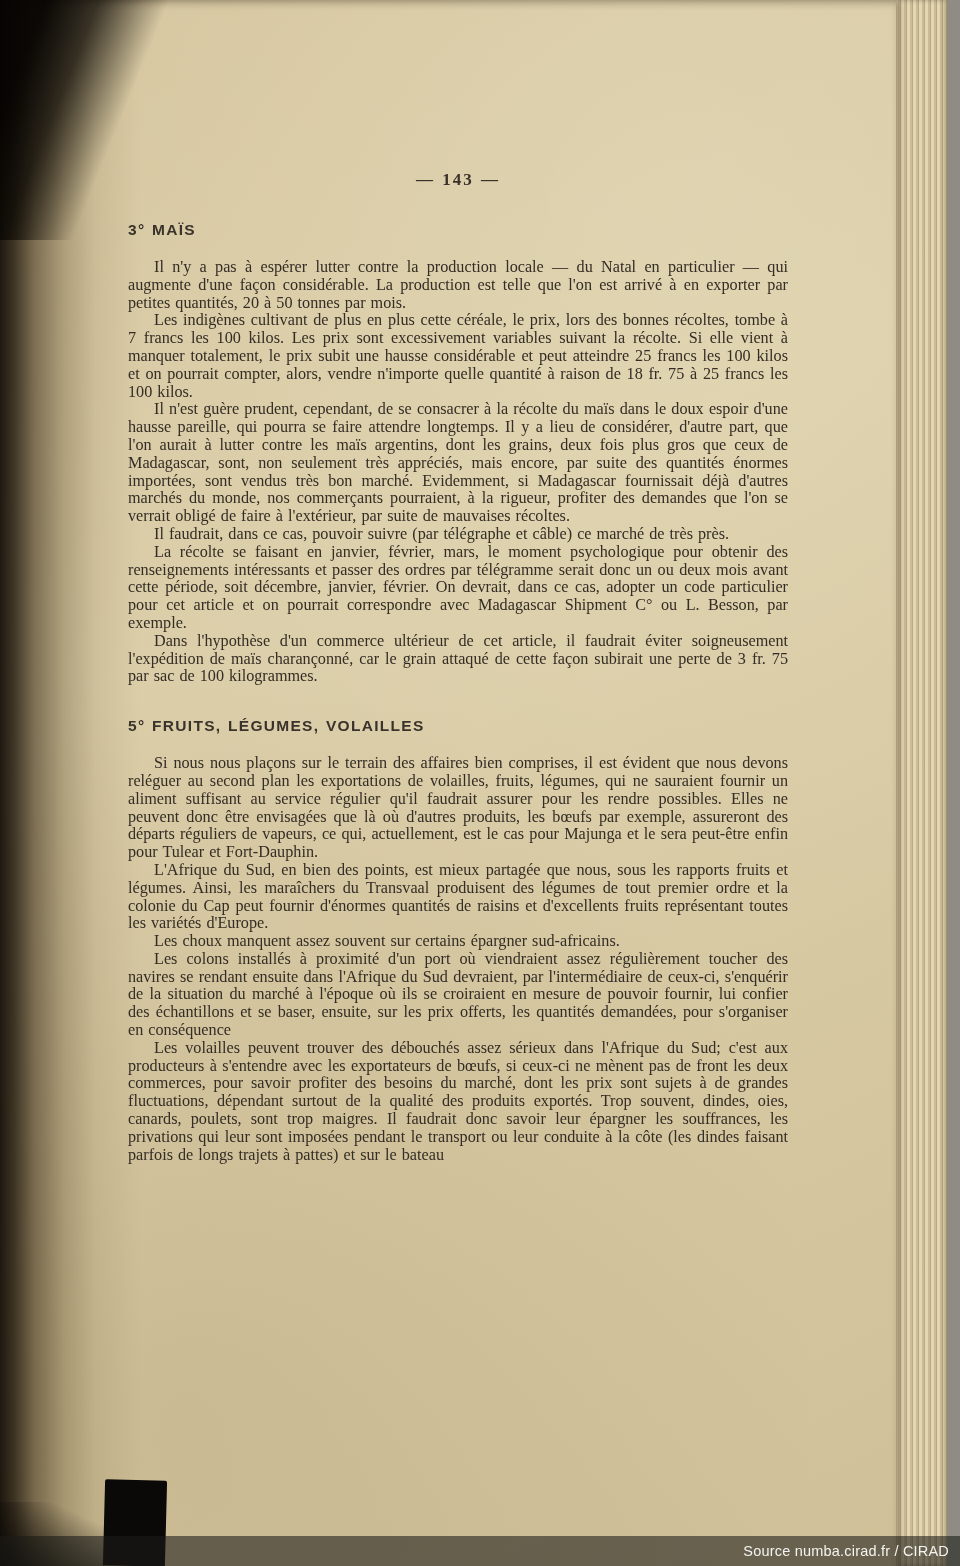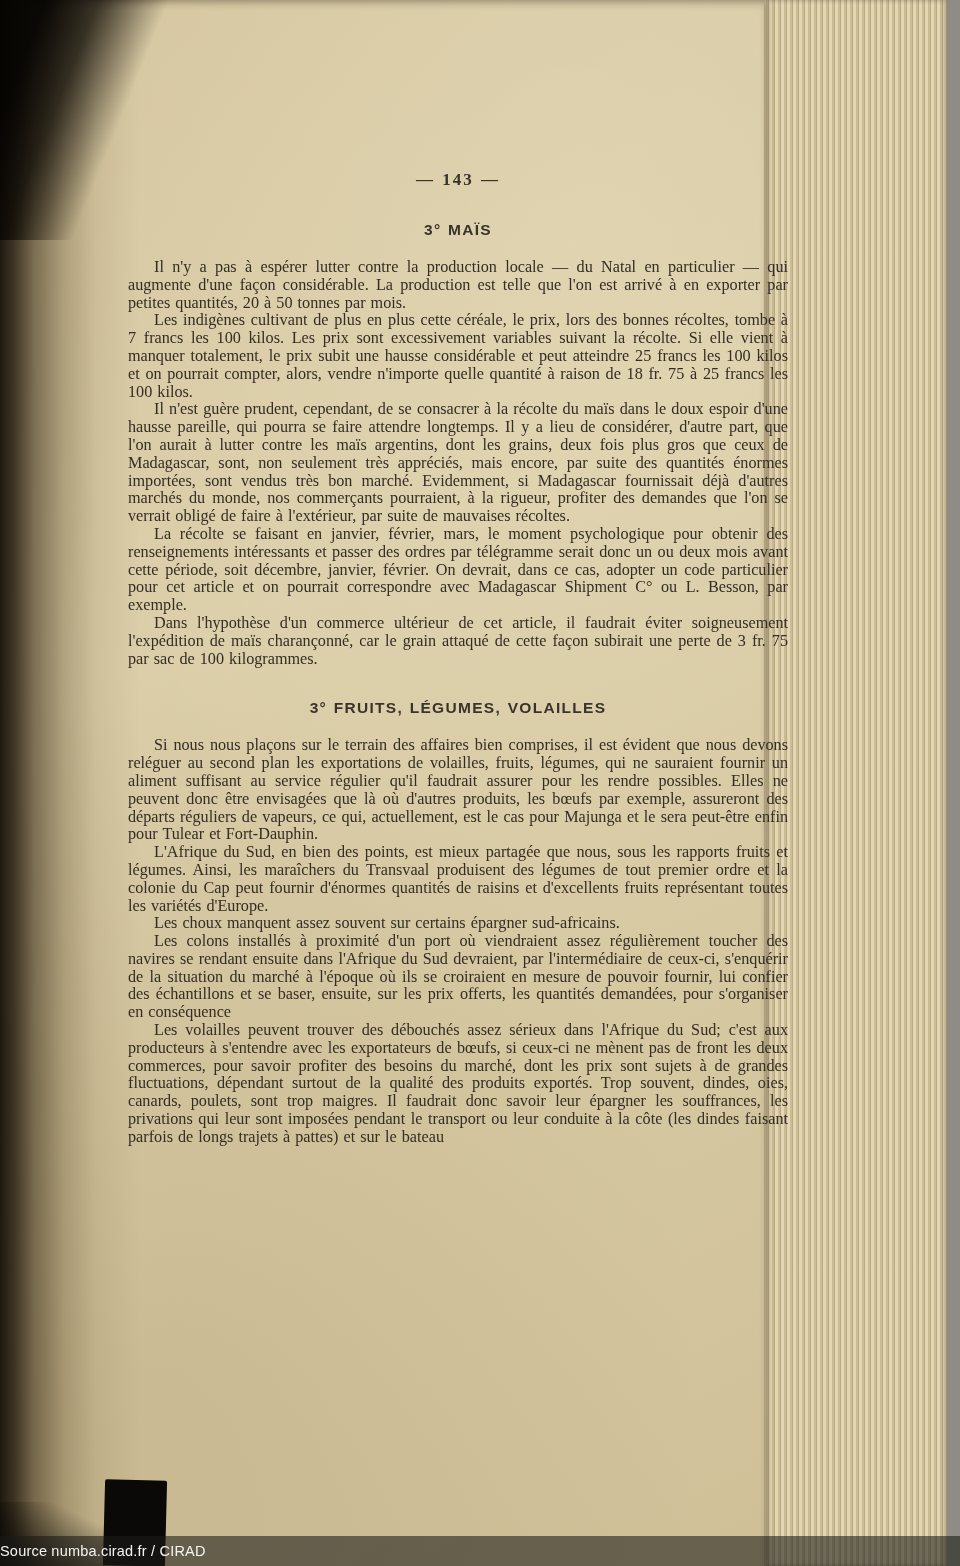--- a/index.html
+++ b/index.html
@@ -18,21 +18,21 @@
       repeating-linear-gradient(to right,
         rgba(120,100,60,0.30) 0 1px,
         rgba(238,227,198,0.55) 1px 4px,
         rgba(190,172,130,0.40) 4px 6px),
       #d6c7a0;
     box-shadow: inset -3px 0 5px rgba(0,0,0,0.3);
   }
 
   
   .page-main {
-    position:absolute; left:0; top:0; width:764px; height:1566px;
+    position:absolute; left:0; top:0; width:896px; height:1566px;
     background:
       radial-gradient(130% 90% at 75% 15%, rgba(255,248,225,0.18) 0%, rgba(255,248,225,0) 55%),
       radial-gradient(120% 80% at 20% 90%, rgba(100,75,35,0.10) 0%, rgba(100,75,35,0) 60%),
       linear-gradient(155deg, #d5c69f 0%, #dbcea9 38%, #d6c8a1 68%, #cfc098 100%);
     box-shadow: 3px 0 7px rgba(60,45,20,0.45),
                 inset 0 6px 10px -5px rgba(30,20,8,0.45);
   }
 
   
   .gutter {
@@ -69,33 +69,32 @@
     position:absolute; left:128px; top:170px; width:660px;
     color:#342d25;
     font-size:16.2px; line-height:17.8px;
     text-align:justify; word-spacing:1px;
   }
   .page-number {
     text-align:center; font-weight:bold; font-size:17px; line-height:20px;
     letter-spacing:2px; color:#3a332b;
   }
   .section-heading {
-    text-align:center;
     font-family:"Liberation Sans", sans-serif;
     font-weight:700; font-size:15.5px; line-height:19px;
     letter-spacing:1.3px; color:#3a332b;
     margin-top:30px; margin-bottom:20px;
   }
   .content p { text-indent:26px; margin:0; }
 
   
   .footer-bar {
     position:absolute; left:0; right:0; bottom:0; height:30px;
     background:rgba(28,27,24,0.58);
-    display:flex; align-items:center; 
+    display:flex; align-items:center; justify-content:flex-end;
     padding-right:11px;
     font-family:"Liberation Sans", sans-serif;
     font-size:14.5px; color:#f4f3f0; letter-spacing:0.2px;
   }
 </style>
 </head>
 <body>
 
 <div class="scene">
 
@@ -106,24 +105,25 @@
     <div class="corner-tl"></div>
     <div class="corner-bl"></div>
 
     <div class="content">
       <div class="page-number">— 143 —</div>
 
       <h2 class="section-heading">3° MAÏS</h2>
       <p>Il n'y a pas à espérer lutter contre la production locale — du Natal en particulier — qui augmente d'une façon considérable. La production est telle que l'on est arrivé à en exporter par petites quantités, 20 à 50 tonnes par mois.</p>
       <p>Les indigènes cultivant de plus en plus cette céréale, le prix, lors des bonnes récoltes, tombe à 7 francs les 100 kilos. Les prix sont excessivement variables suivant la récolte. Si elle vient à manquer totalement, le prix subit une hausse considérable et peut atteindre 25 francs les 100 kilos et on pourrait compter, alors, vendre n'importe quelle quantité à raison de 18 fr. 75 à 25 francs les 100 kilos.</p>
       <p>Il n'est guère prudent, cependant, de se consacrer à la récolte du maïs dans le doux espoir d'une hausse pareille, qui pourra se faire attendre longtemps. Il y a lieu de considérer, d'autre part, que l'on aurait à lutter contre les maïs argentins, dont les grains, deux fois plus gros que ceux de Madagascar, sont, non seulement très appréciés, mais encore, par suite des quantités énormes importées, sont vendus très bon marché. Evidemment, si Madagascar fournissait déjà d'autres marchés du monde, nos commerçants pourraient, à la rigueur, profiter des demandes que l'on se verrait obligé de faire à l'extérieur, par suite de mauvaises récoltes.</p>
+      <p>Il faudrait, dans ce cas, pouvoir suivre (par télégraphe et câble) ce marché de très près.</p>
       <p>La récolte se faisant en janvier, février, mars, le moment psychologique pour obtenir des renseignements intéressants et passer des ordres par télégramme serait donc un ou deux mois avant cette période, soit décembre, janvier, février. On devrait, dans ce cas, adopter un code particulier pour cet article et on pourrait correspondre avec Madagascar Shipment C° ou L. Besson, par exemple.</p>
       <p>Dans l'hypothèse d'un commerce ultérieur de cet article, il faudrait éviter soigneusement l'expédition de maïs charançonné, car le grain attaqué de cette façon subirait une perte de 3 fr. 75 par sac de 100 kilogrammes.</p>
 
-      <h2 class="section-heading">3° FRUITS, LÉGUMES, VOLAILLES</h2>
+      <h2 class="section-heading">5° FRUITS, LÉGUMES, VOLAILLES</h2>
       <p>Si nous nous plaçons sur le terrain des affaires bien comprises, il est évident que nous devons reléguer au second plan les exportations de volailles, fruits, légumes, qui ne sauraient fournir un aliment suffisant au service régulier qu'il faudrait assurer pour les rendre possibles. Elles ne peuvent donc être envisagées que là où d'autres produits, les bœufs par exemple, assureront des départs réguliers de vapeurs, ce qui, actuellement, est le cas pour Majunga et le sera peut-être enfin pour Tulear et Fort-Dauphin.</p>
       <p>L'Afrique du Sud, en bien des points, est mieux partagée que nous, sous les rapports fruits et légumes. Ainsi, les maraîchers du Transvaal produisent des légumes de tout premier ordre et la colonie du Cap peut fournir d'énormes quantités de raisins et d'excellents fruits représentant toutes les variétés d'Europe.</p>
       <p>Les choux manquent assez souvent sur certains épargner sud-africains.</p>
       <p>Les colons installés à proximité d'un port où viendraient assez régulièrement toucher des navires se rendant ensuite dans l'Afrique du Sud devraient, par l'intermédiaire de ceux-ci, s'enquérir de la situation du marché à l'époque où ils se croiraient en mesure de pouvoir fournir, lui confier des échantillons et se baser, ensuite, sur les prix offerts, les quantités demandées, pour s'organiser en conséquence</p>
       <p>Les volailles peuvent trouver des débouchés assez sérieux dans l'Afrique du Sud; c'est aux producteurs à s'entendre avec les exportateurs de bœufs, si ceux-ci ne mènent pas de front les deux commerces, pour savoir profiter des besoins du marché, dont les prix sont sujets à de grandes fluctuations, dépendant surtout de la qualité des produits exportés. Trop souvent, dindes, oies, canards, poulets, sont trop maigres. Il faudrait donc savoir leur épargner les souffrances, les privations qui leur sont imposées pendant le transport ou leur conduite à la côte (les dindes faisant parfois de longs trajets à pattes) et sur le bateau</p>
     </div>
   </div>
 
   <div class="black-tab"></div>
 

